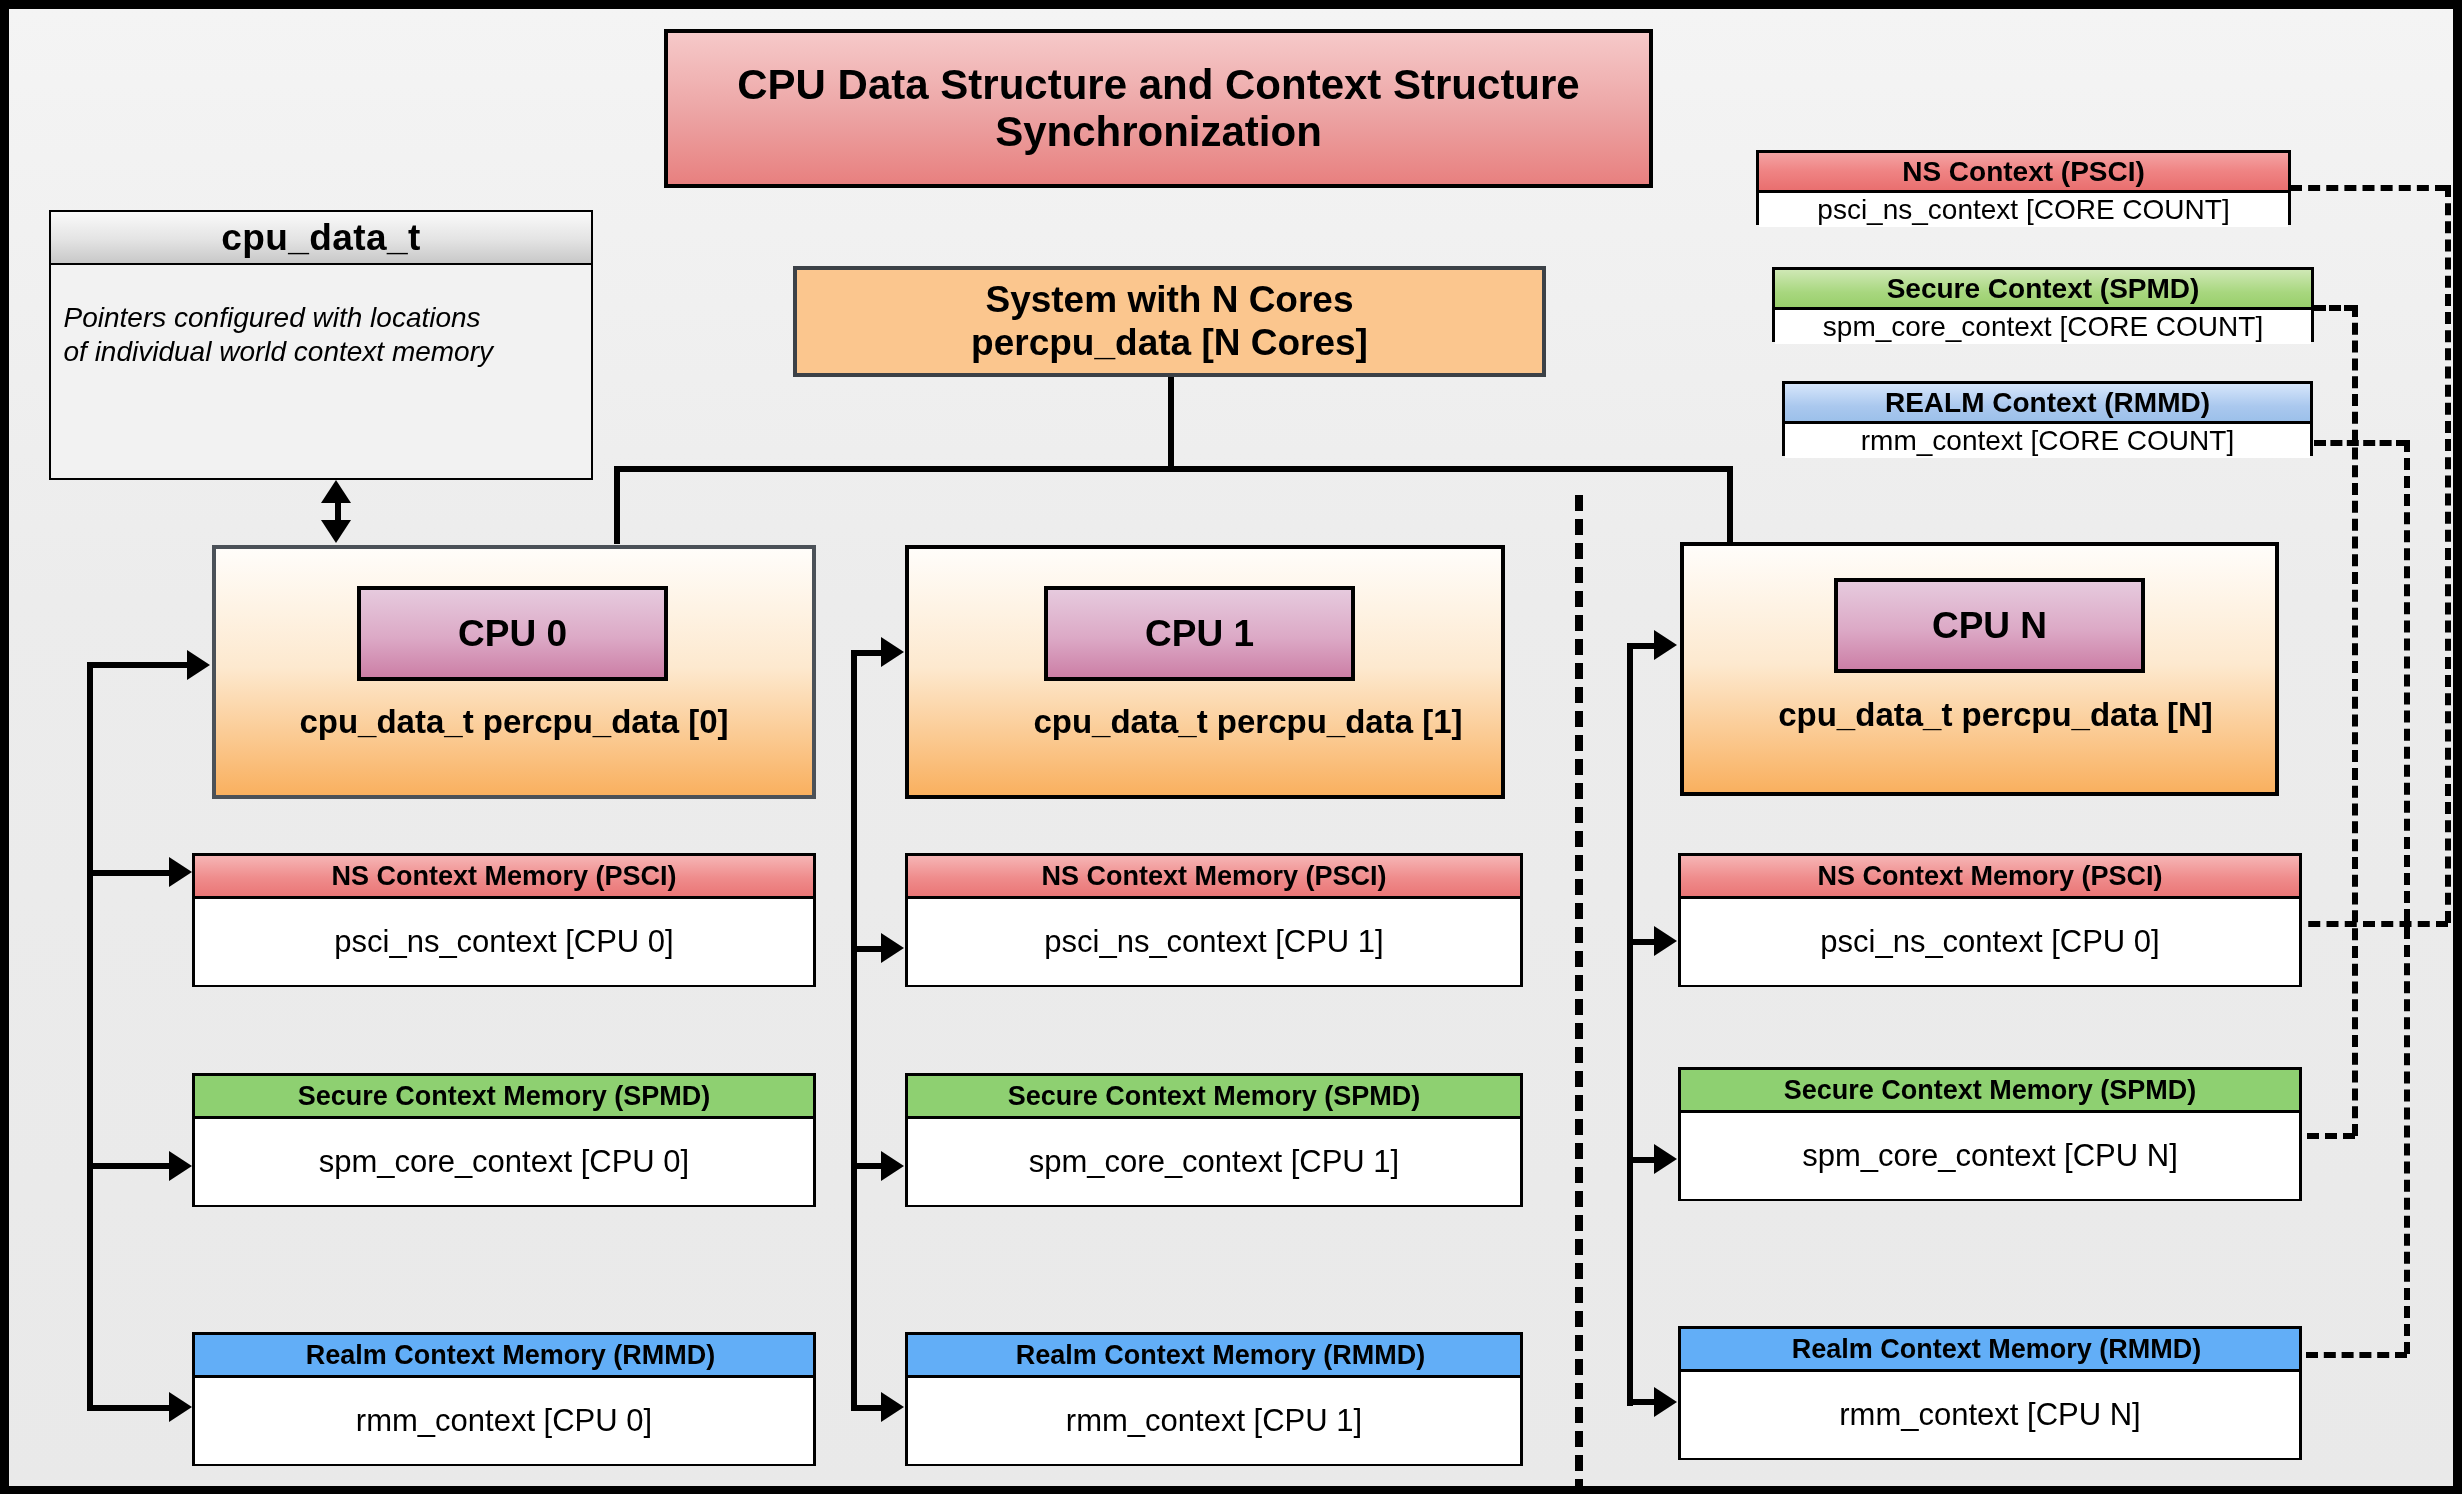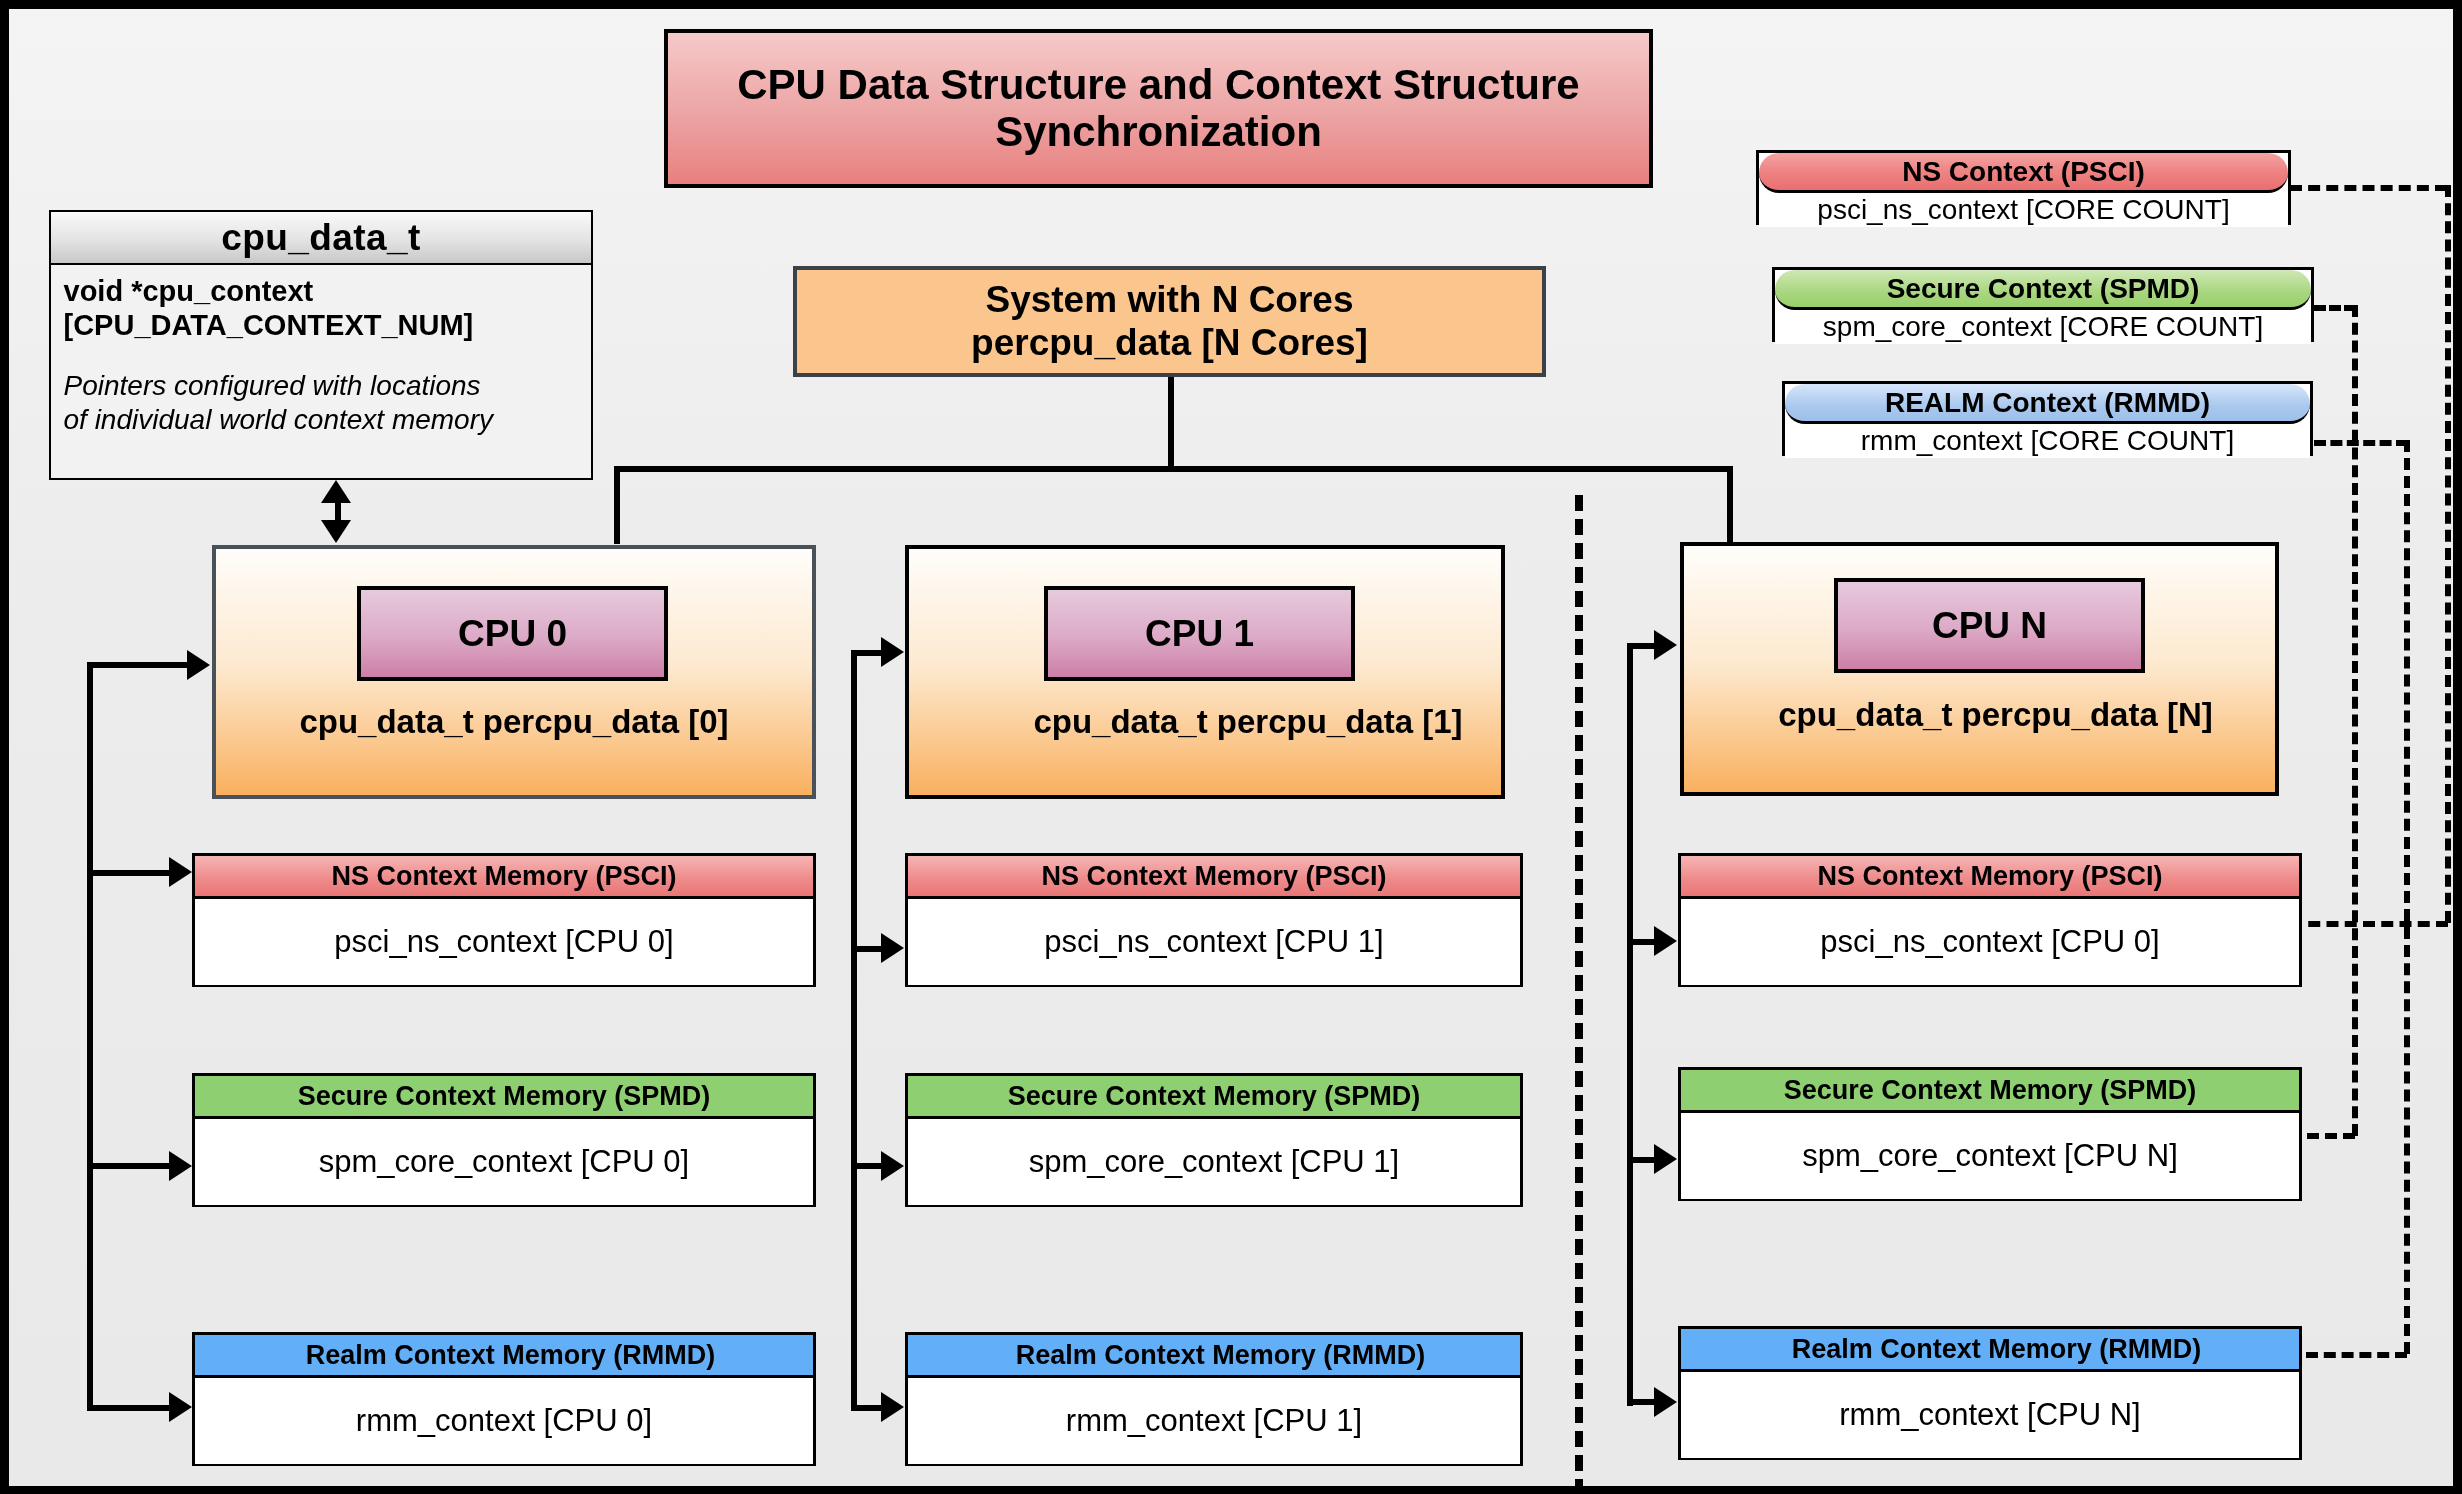--- a/index.html
+++ b/index.html
@@ -68,21 +68,21 @@
   }
   .hd-red{background:linear-gradient(180deg,#f4a3a3 0%,#ef8383 50%,#e96f6f 100%);}
   .hd-green{background:linear-gradient(180deg,#cfe8b5 0%,#a8d77f 60%,#99cf6b 100%);}
   .hd-blue{background:linear-gradient(180deg,#d6e6fb 0%,#aac8ee 60%,#9cc0ea 100%);}
   .hd-red-flat{background:linear-gradient(180deg,#f6b5b5 0%,#ef8c8c 55%,#ea7676 100%);}
   .hd-green-flat{background:#8ed071;}
   .hd-blue-flat{background:#62aef7;padding-left:13px;}
 
   
   .legend{height:75px;}
-  .legend .hd{height:37px;font-size:28px;border-radius:20px;}
+  .legend .hd{height:37px;font-size:28px;}
   .legend .bd{height:34px;font-size:28px;background:#fff;}
 
   
   .memcard{height:134px;}
   .memcard .hd{height:40px;font-size:27px;}
   .memcard .bd{height:86px;font-size:31px;}
 
   
   .cpu-panel{
     border:4.5px solid #4b5158;
@@ -139,24 +139,20 @@
   <div class="node" id="title-box">
     <div>
       <span>CPU Data Structure and Context Structure</span><br>
       <span>Synchronization</span>
     </div>
   </div>
 
   <div class="node" id="cpu-data-t">
     <div class="uml-title">cpu_data_t</div>
     <div class="uml-body">
-      <div class="field">
-        <span>void  *cpu_context</span><br>
-        <span>[CPU_DATA_CONTEXT_NUM]</span>
-      </div>
       <div class="note">
         <span>Pointers configured with locations</span><br>
         <span>of individual world context memory</span>
       </div>
     </div>
   </div>
 
   <div class="arrow-u" style="left:312px;top:471px;"></div>
   <div class="dash-v" style="left:326px;top:492px;height:23px;"></div>
   <div class="arrow-d" style="left:312px;top:511px;"></div>

